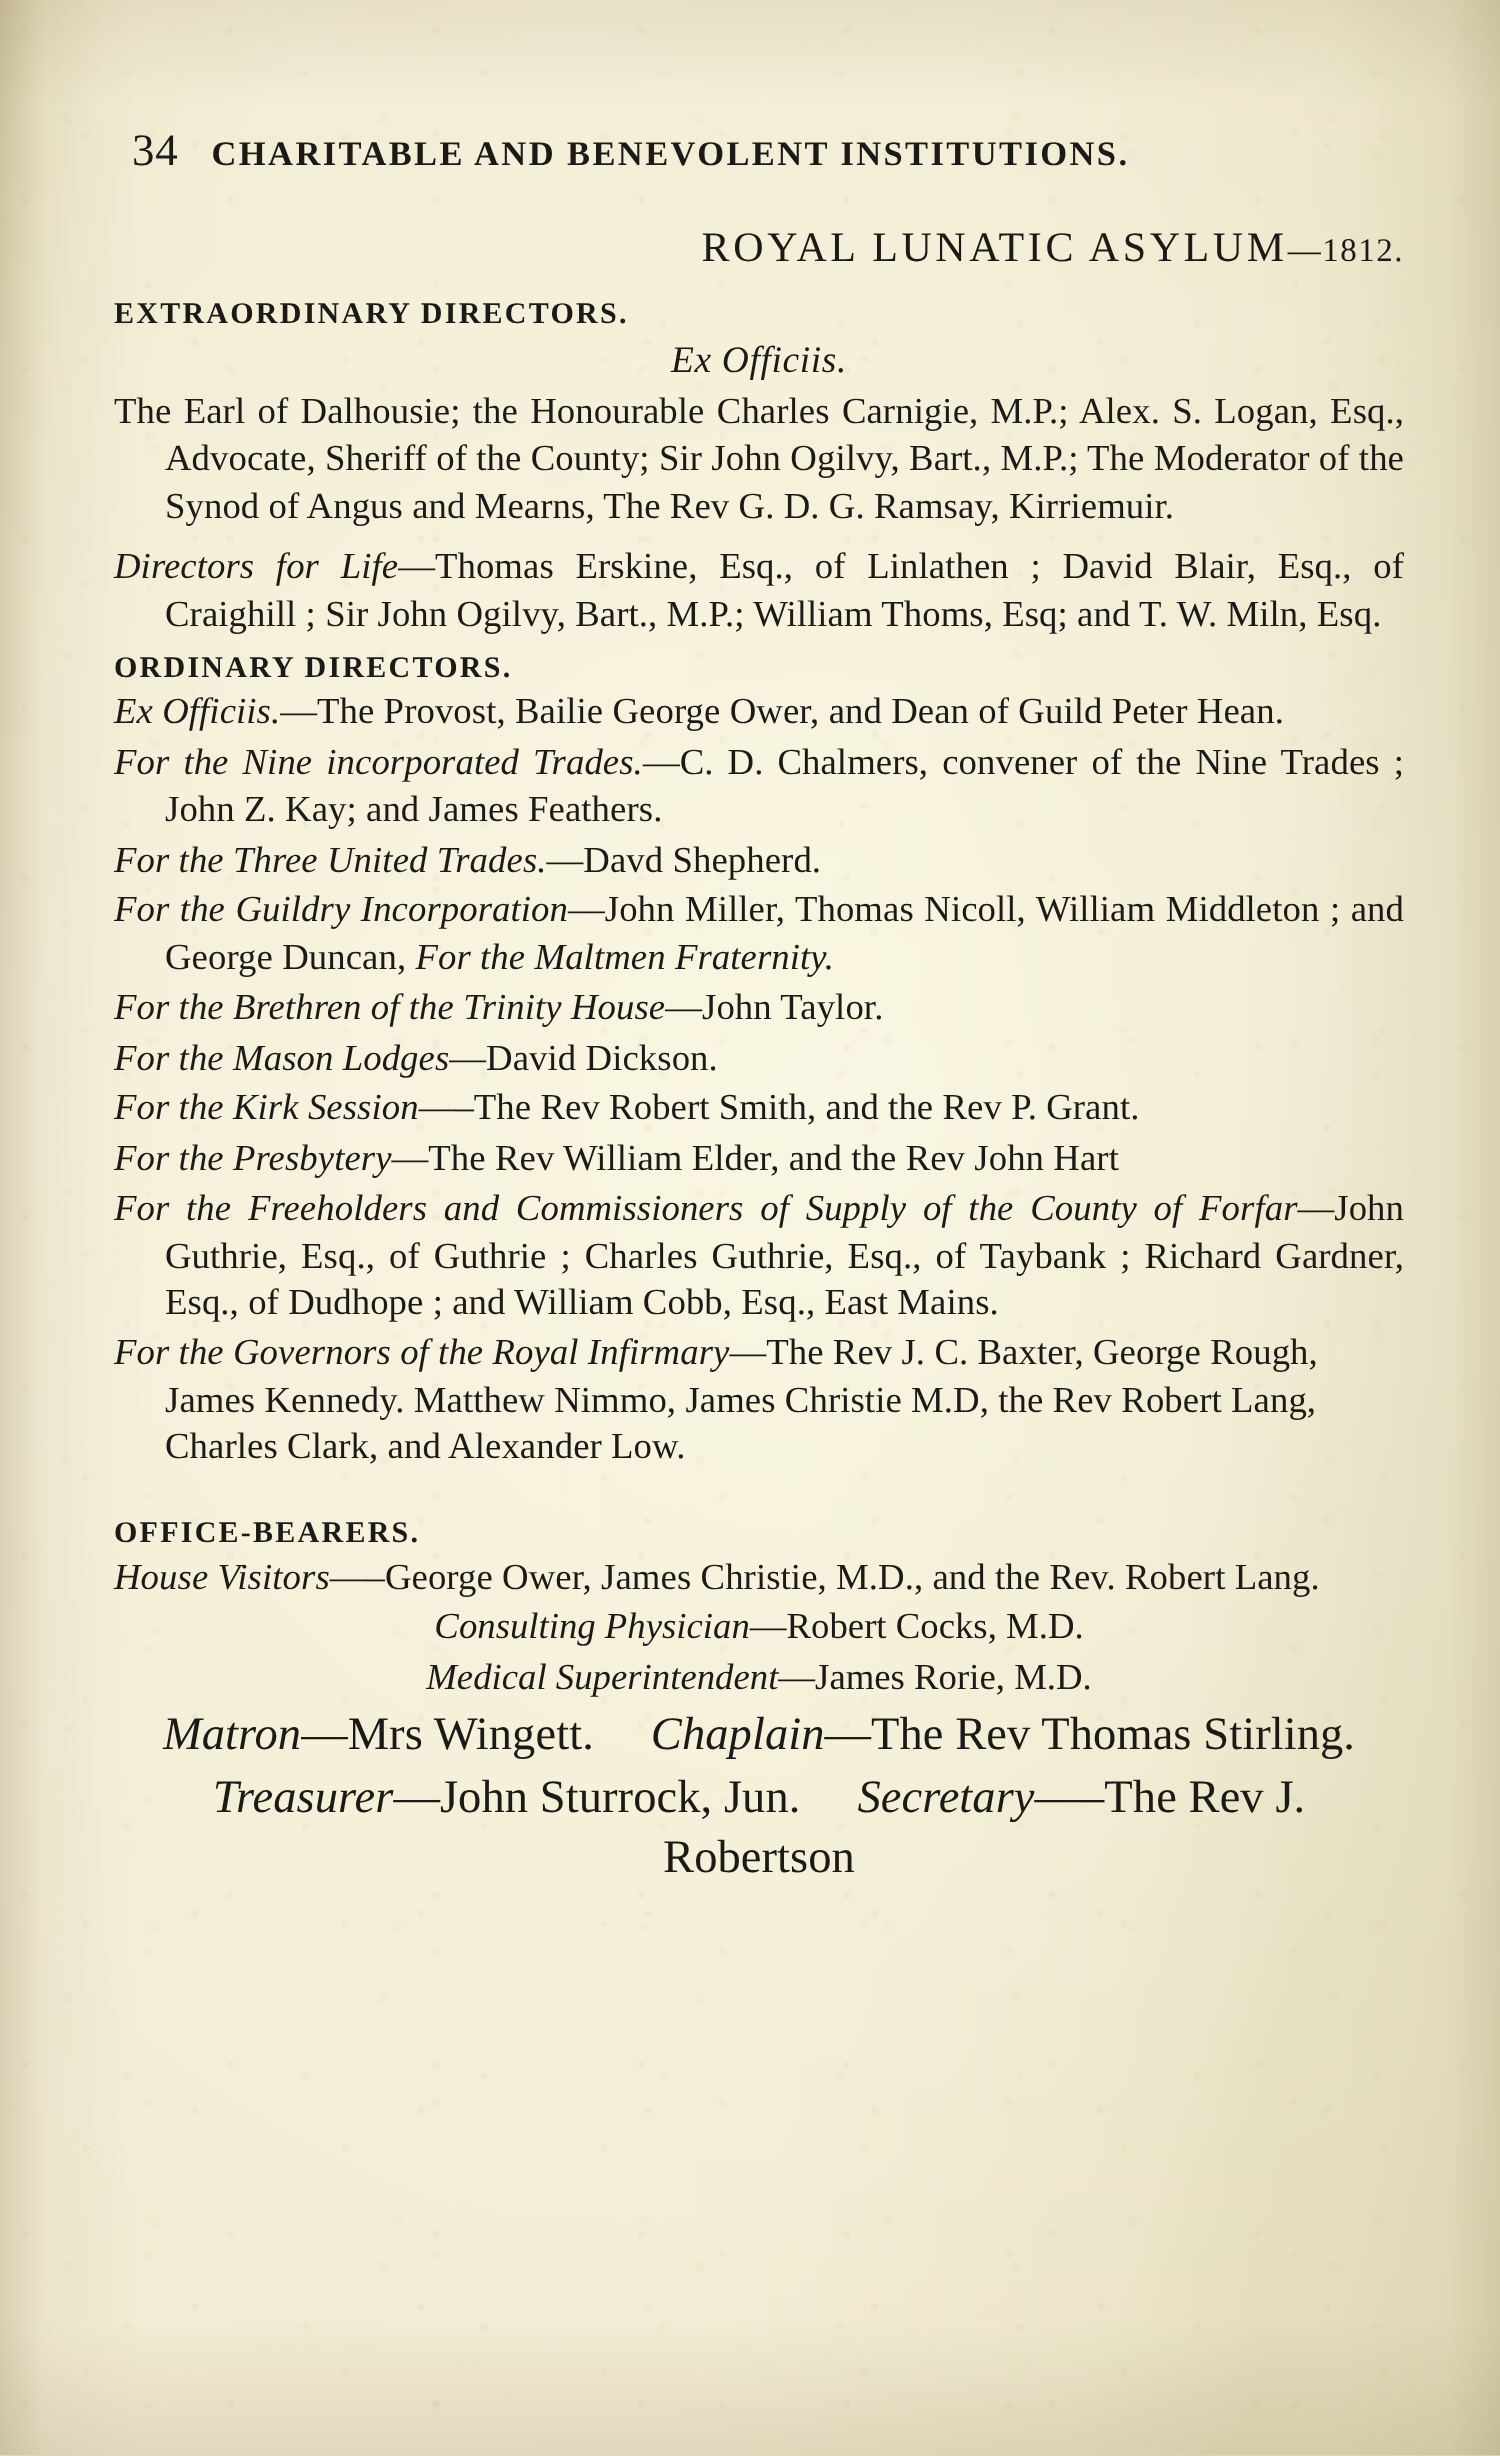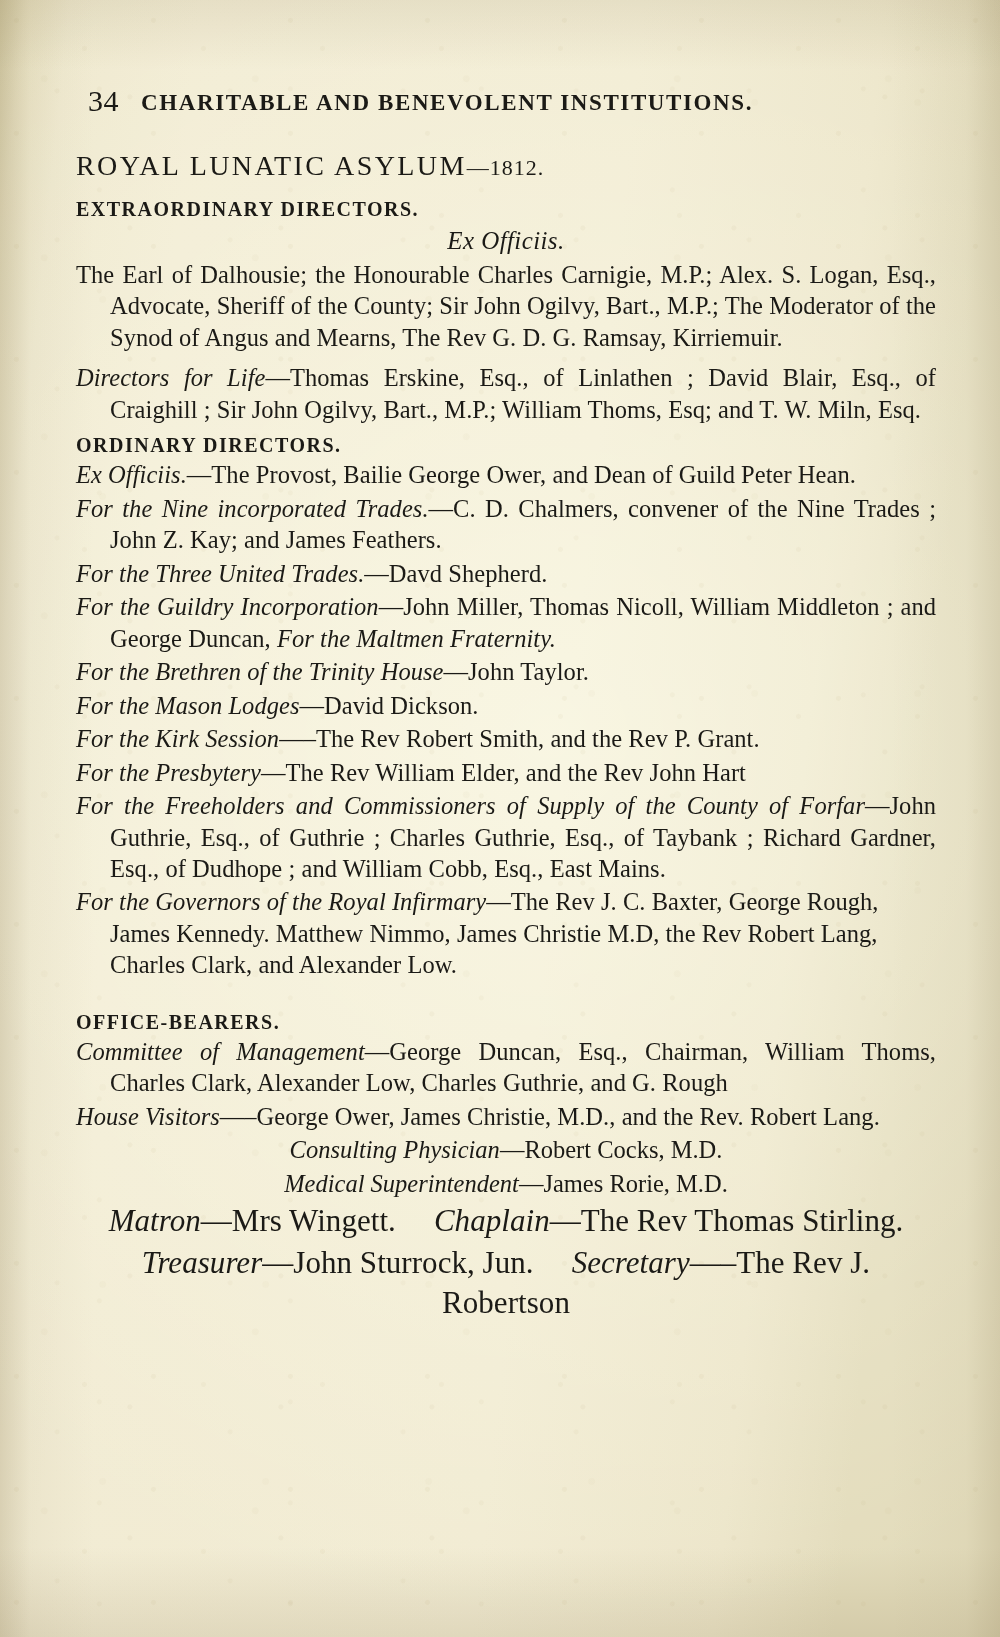--- a/index.html
+++ b/index.html
@@ -87,21 +87,21 @@
   
   .col {
     position: absolute;
     left: 76px;
     top: 150px;
     width: 860px;
   }
 
   h1.maintitle {
     margin: 0 0 16px 0;
-    text-align: left;
+    text-align: right;
     font-size: 28px;
     font-weight: 400;
     letter-spacing: 2.4px;
   }
   h1.maintitle .yr { font-size: 22px; letter-spacing: 1px; }
 
   h2.sechead {
     margin: 0 0 2px 0;
     text-align: left;
     font-size: 20px;
@@ -194,21 +194,20 @@
     <p class="para"><i>For the Kirk Session</i><span class="dash">—–</span><span>The Rev Robert Smith, and the Rev P. Grant.</span></p>
 
     <p class="para"><i>For the Presbytery</i><span class="dash">—</span><span>The Rev William Elder, and the Rev John Hart</span></p>
 
     <p class="para"><i>For the Freeholders and Commissioners of Supply of the County of Forfar</i><span class="dash">—</span><span>John Guthrie, Esq., of Guthrie ; Charles Guthrie, Esq., of Taybank ; Richard Gardner, Esq., of Dudhope ; and William Cobb, Esq., East Mains.</span></p>
 
     <p class="para last-loose"><i>For the Governors of the Royal Infirmary</i><span class="dash">—</span><span>The Rev J. C. Baxter, George Rough, James Kennedy. Matthew Nimmo, James Christie M.D, the Rev Robert Lang, Charles Clark, and Alexander Low.</span></p>
 
     <h2 class="sechead spaced-top">OFFICE-BEARERS.</h2>
 
-    <p class="para"><i>Committee of Management</i><span class="dash">—</span><span>George Duncan, Esq., Chairman, William Thoms, Charles Clark, Alexander Low, Charles Guthrie, and G. Rough</span></p>
 
     <p class="para last-loose"><i>House Visitors</i><span class="dash">—–</span><span>George Ower, James Christie, M.D., and the Rev. Robert Lang.</span></p>
 
 
     <p class="centered"><i>Consulting Physician</i><span class="dash">—</span><span>Robert Cocks, M.D.</span></p>
 
     <p class="centered"><i>Medical Superintendent</i><span class="dash">—</span><span>James Rorie, M.D.</span></p>
 
     <p class="twocol-line"><i>Matron</i><span class="dash">—</span><span>Mrs Wingett.</span><span class="gapspan"></span><i>Chaplain</i><span class="dash">—</span><span>The Rev Thomas  Stirling.</span></p>
 

